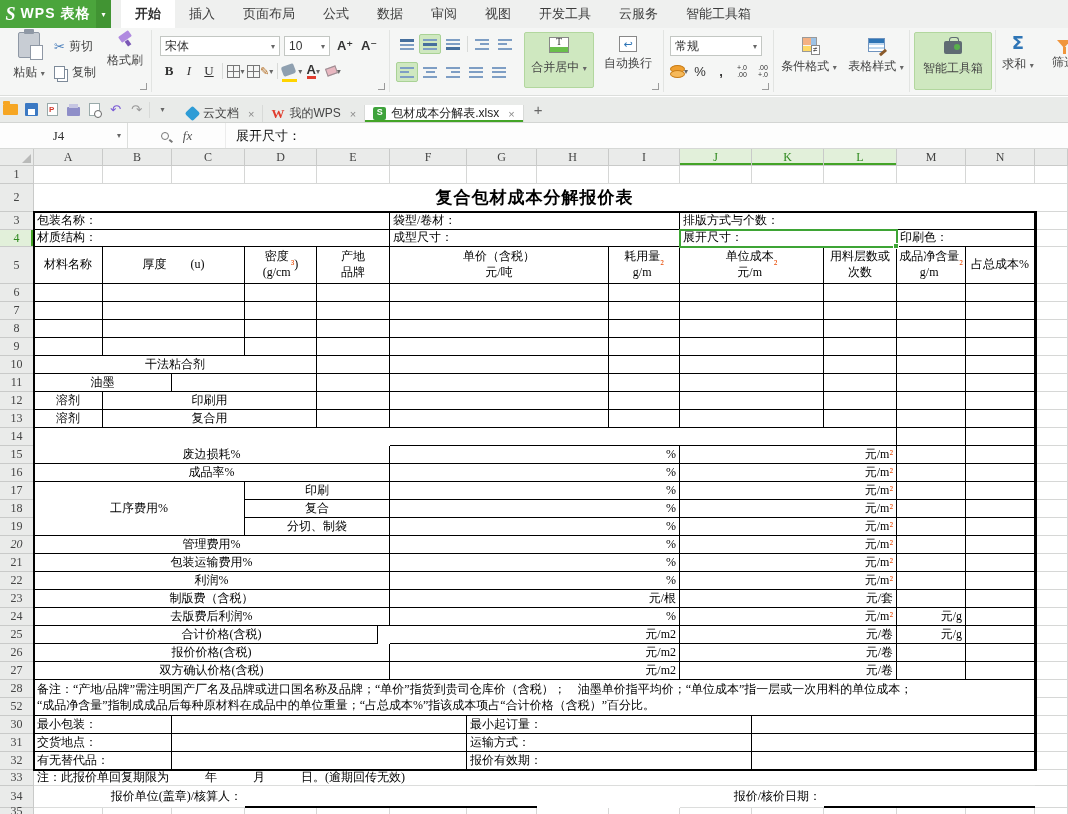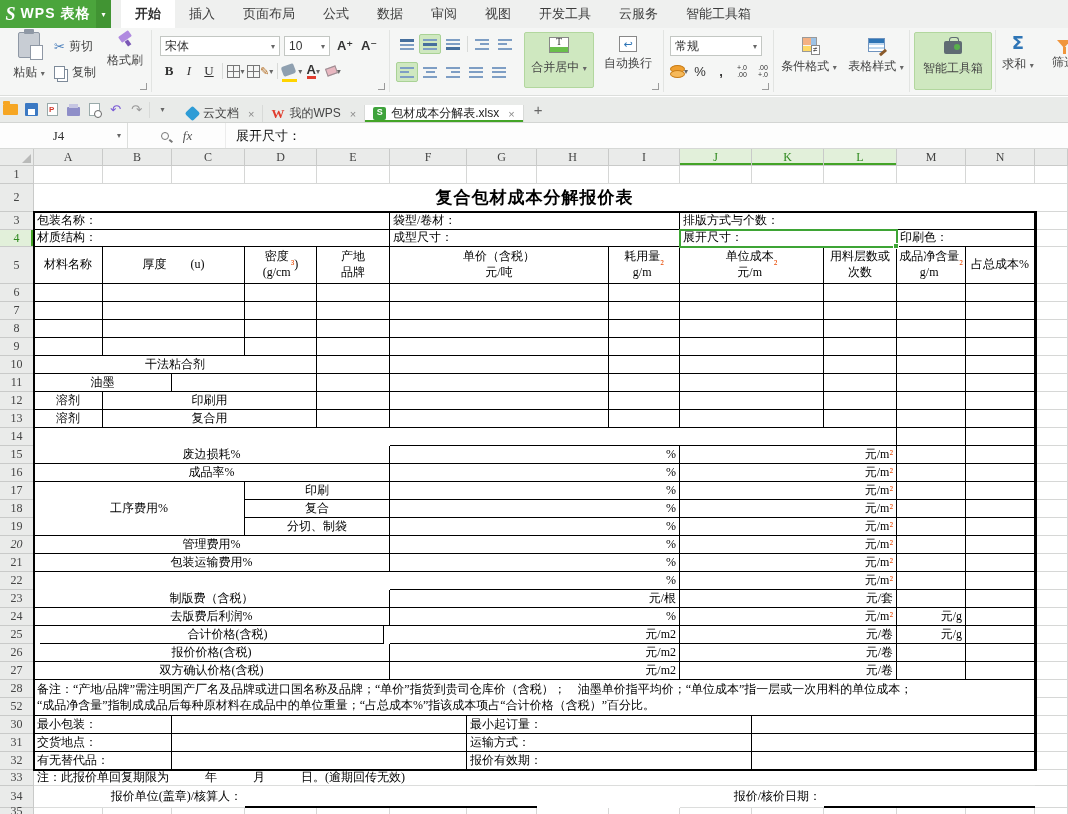--- a/index.html
+++ b/index.html
@@ -624,41 +624,42 @@
       <div class="cell tb a-c" style="left: 966px; top: 387px; width: 69px; height: 18px;"></div>
       <div class="cell gc" style="left: 1035px; top: 387px; width: 33px; height: 18px;"></div>
       <div class="rh" style="left: 0px; top: 405px; width: 34px; height: 18px;">21</div>
       <div class="cell tb a-c" style="left: 34px; top: 405px; width: 356px; height: 18px;">包装运输费用%</div>
       <div class="cell tb a-r" style="left: 390px; top: 405px; width: 290px; height: 18px;">%</div>
       <div class="cell tb a-r" style="left: 680px; top: 405px; width: 217px; height: 18px;">元/m<span class="sp">²</span></div>
       <div class="cell tb a-c" style="left: 897px; top: 405px; width: 69px; height: 18px;"></div>
       <div class="cell tb a-c" style="left: 966px; top: 405px; width: 69px; height: 18px;"></div>
       <div class="cell gc" style="left: 1035px; top: 405px; width: 33px; height: 18px;"></div>
       <div class="rh" style="left: 0px; top: 423px; width: 34px; height: 18px;">22</div>
+      <div class="cell tb a-c" style="left: 34px; top: 423px; width: 356px; height: 18px;">利润%</div>
       <div class="cell tb a-r" style="left: 390px; top: 423px; width: 290px; height: 18px;">%</div>
       <div class="cell tb a-r" style="left: 680px; top: 423px; width: 217px; height: 18px;">元/m<span class="sp">²</span></div>
       <div class="cell tb a-c" style="left: 897px; top: 423px; width: 69px; height: 18px;"></div>
       <div class="cell tb a-c" style="left: 966px; top: 423px; width: 69px; height: 18px;"></div>
       <div class="cell gc" style="left: 1035px; top: 423px; width: 33px; height: 18px;"></div>
       <div class="rh" style="left: 0px; top: 441px; width: 34px; height: 18px;">23</div>
       <div class="cell tb a-c" style="left: 34px; top: 441px; width: 356px; height: 18px;">制版费（含税）</div>
       <div class="cell tb a-r" style="left: 390px; top: 441px; width: 290px; height: 18px;">元/根</div>
       <div class="cell tb a-r" style="left: 680px; top: 441px; width: 217px; height: 18px;">元/套</div>
       <div class="cell tb a-c" style="left: 897px; top: 441px; width: 69px; height: 18px;"></div>
       <div class="cell tb a-c" style="left: 966px; top: 441px; width: 69px; height: 18px;"></div>
       <div class="cell gc" style="left: 1035px; top: 441px; width: 33px; height: 18px;"></div>
       <div class="rh" style="left: 0px; top: 459px; width: 34px; height: 18px;">24</div>
       <div class="cell tb a-c" style="left: 34px; top: 459px; width: 356px; height: 18px;">去版费后利润%</div>
       <div class="cell tb a-r" style="left: 390px; top: 459px; width: 290px; height: 18px;">%</div>
       <div class="cell tb a-r" style="left: 680px; top: 459px; width: 217px; height: 18px;">元/m<span class="sp">²</span></div>
       <div class="cell tb a-r" style="left: 897px; top: 459px; width: 69px; height: 18px;">元/g</div>
       <div class="cell tb a-c" style="left: 966px; top: 459px; width: 69px; height: 18px;"></div>
       <div class="cell gc" style="left: 1035px; top: 459px; width: 33px; height: 18px;"></div>
       <div class="rh" style="left: 0px; top: 477px; width: 34px; height: 18px;">25</div>
-      <div class="cell tb a-c" style="left: 40px; top: 477px; width: 344px; height: 18px; padding-left: 32px;">合计价格(含税)</div>
+      <div class="cell tb a-c" style="left: 34px; top: 477px; width: 344px; height: 18px; padding-left: 32px;">合计价格(含税)</div>
       <div class="cell tb a-r" style="left: 390px; top: 477px; width: 290px; height: 18px;">元/m2</div>
       <div class="cell tb a-r" style="left: 680px; top: 477px; width: 217px; height: 18px;">元/卷</div>
       <div class="cell tb a-r" style="left: 897px; top: 477px; width: 69px; height: 18px;">元/g</div>
       <div class="cell tb a-c" style="left: 966px; top: 477px; width: 69px; height: 18px;"></div>
       <div class="cell gc" style="left: 1035px; top: 477px; width: 33px; height: 18px;"></div>
       <div class="rh" style="left: 0px; top: 495px; width: 34px; height: 18px;">26</div>
       <div class="cell tb a-c" style="left: 34px; top: 495px; width: 356px; height: 18px;">报价价格(含税)</div>
       <div class="cell tb a-r" style="left: 390px; top: 495px; width: 290px; height: 18px;">元/m2</div>
       <div class="cell tb a-r" style="left: 680px; top: 495px; width: 217px; height: 18px;">元/卷</div>
       <div class="cell tb a-c" style="left: 897px; top: 495px; width: 69px; height: 18px;"></div>

